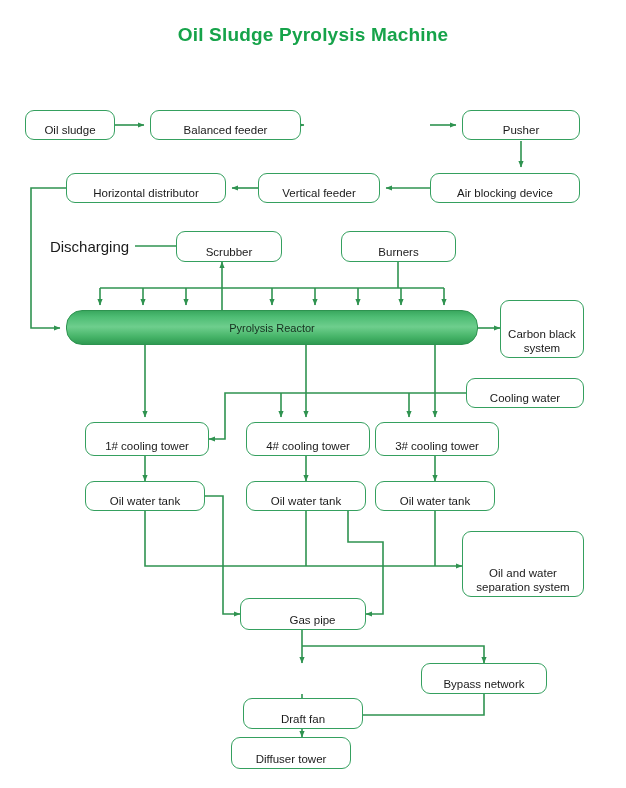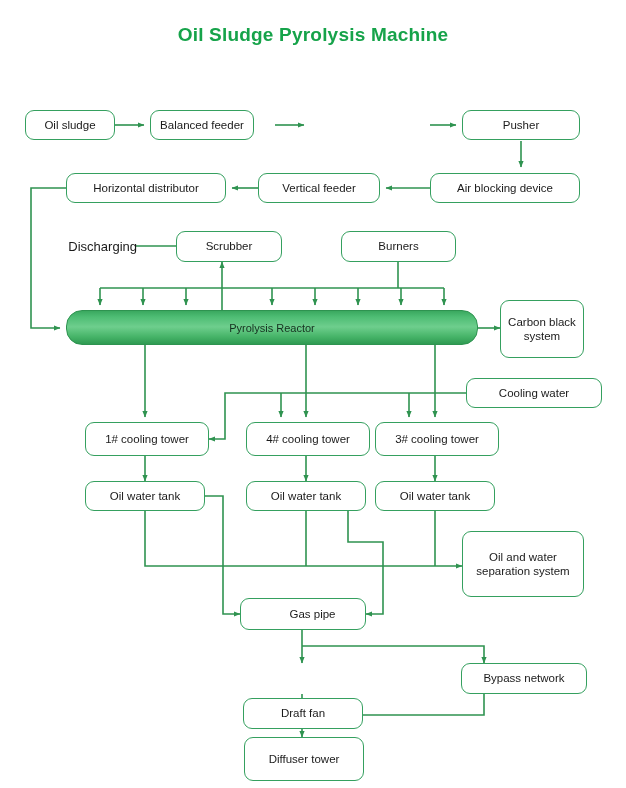--- a/index.html
+++ b/index.html
@@ -32,34 +32,34 @@
   .node {
     position: absolute;
     box-sizing: border-box;
     border: 1px solid #35a05f;
     border-radius: 9px;
     background: #ffffff;
     color: #1a1a1a;
     font-size: 11.5px;
     line-height: 1.22;
     display: flex;
-    align-items: center;
+    align-items: flex-end;
     justify-content: center;
     text-align: center;
     padding: 2px 4px;
     z-index: 3;
   }
   .plainlabel {
     position: absolute;
     box-sizing: border-box;
-    font-size: 13px;
+    font-size: 15px;
     color: #1a1a1a;
     display: flex;
     align-items: center;
-    justify-content: flex-end;
+    justify-content: center;
     white-space: nowrap;
     z-index: 3;
   }
   .reactor {
     position: absolute;
     box-sizing: border-box;
     border: 1px solid #2e9350;
     border-radius: 16px;
     background: linear-gradient(to bottom,
         #3aa85f 0%, #4ebd74 18%, #6ece8d 48%, #46b468 78%, #2f9a52 100%);
@@ -153,21 +153,21 @@
 
       <path d="M484,694 L484,715 L302,715"></path>
 
     </g>
   </svg>
 
   <div class="node" style="left:25px; top:110px; width:90px; height:30px;">
     <span>Oil sludge</span>
   </div>
 
-  <div class="node" style="left:150px; top:110px; width:104px; height:30px;">
+  <div class="node" style="left:150px; top:110px; width:151px; height:30px;">
     <span>Balanced feeder</span>
   </div>
 
 
   <div class="node" style="left:462px; top:110px; width:118px; height:30px;">
     <span>Pusher</span>
   </div>
 
   <div class="node" style="left:66px; top:173px; width:160px; height:30px;">
     <span>Horizontal distributor</span>
@@ -194,21 +194,21 @@
   </div>
 
   <div class="reactor" style="left:66px; top:310px; width:412px; height:35px;">
     <span>Pyrolysis Reactor</span>
   </div>
 
   <div class="node" style="left:500px; top:300px; width:84px; height:58px;">
     <span>Carbon black system</span>
   </div>
 
-  <div class="node" style="left:466px; top:378px; width:136px; height:30px;">
+  <div class="node" style="left:466px; top:378px; width:118px; height:30px;">
     <span>Cooling water</span>
   </div>
 
   <div class="node" style="left:85px; top:422px; width:124px; height:34px;">
     <span>1# cooling tower</span>
   </div>
 
   <div class="node" style="left:246px; top:422px; width:124px; height:34px;">
     <span>4# cooling tower</span>
   </div>
@@ -234,21 +234,21 @@
   </div>
 
   <div class="node" style="left:240px; top:598px; width:126px; height:32px;padding-left:23px;">
     <span>Gas pipe</span>
   </div>
 
   <div class="node" style="left:243px; top:698px; width:120px; height:31px;">
     <span>Draft fan</span>
   </div>
 
-  <div class="node" style="left:421px; top:663px; width:126px; height:31px;margin-left:40px;">
+  <div class="node" style="left:421px; top:663px; width:126px; height:31px;">
     <span>Bypass network</span>
   </div>
 
-  <div class="node" style="left:244px; top:737px; width:120px; height:44px;">
+  <div class="node" style="left:231px; top:737px; width:120px; height:32px;">
     <span>Diffuser tower</span>
   </div>
 
 </div>
 
 </body></html>

